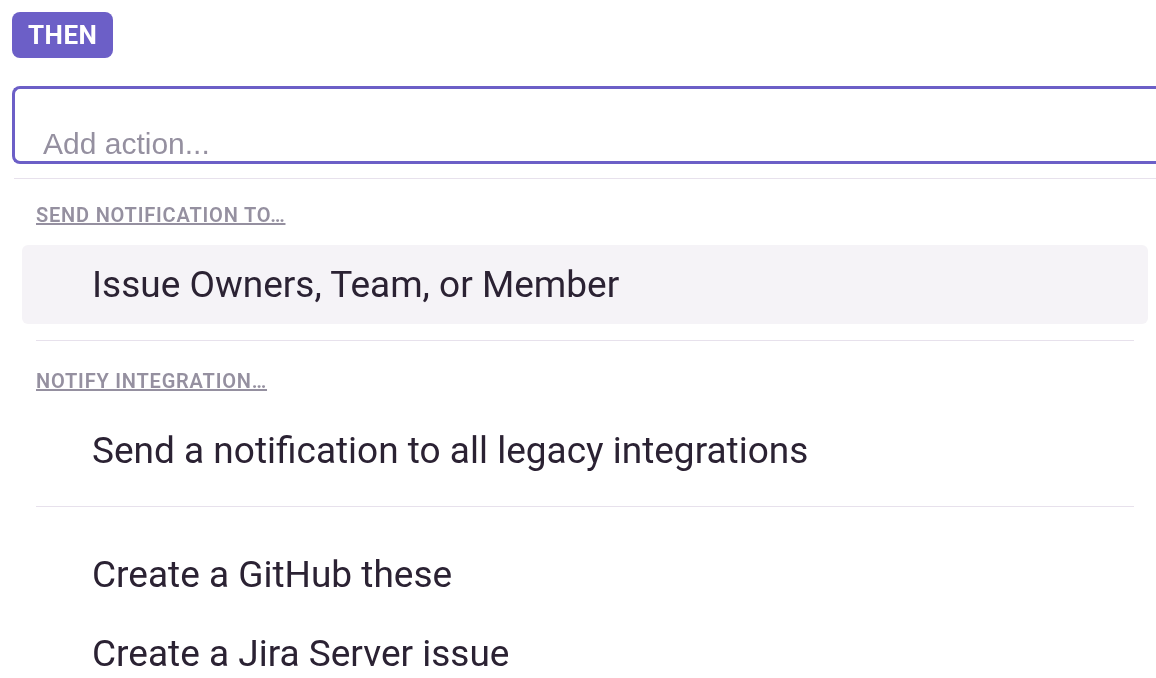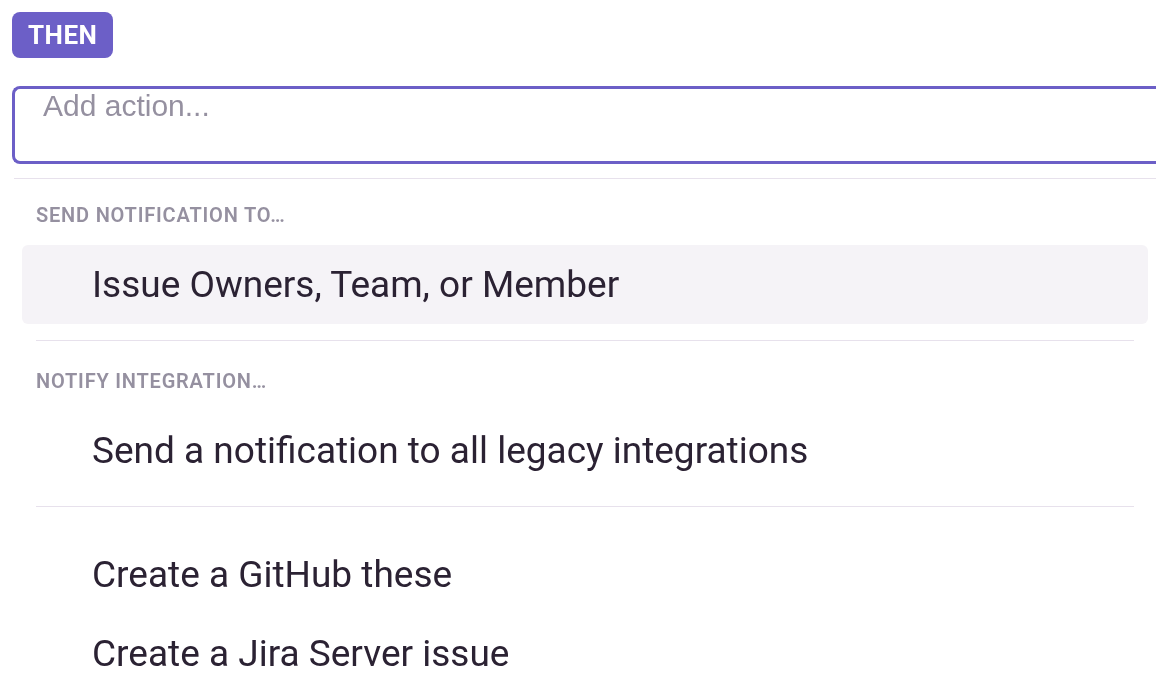--- a/index.html
+++ b/index.html
@@ -40,21 +40,21 @@
       font-weight: 400;
     }
     .input-wrapper {
       border: 3px solid #6C5FC7;
       border-radius: 8px 0 0 8px;
       border-right: none;
       padding: 0;
       margin-left: 0;
       height: 78px;
       display: flex;
-      align-items: flex-start;
+      align-items: flex-end;
     }
     .action-input {
       width: 100%;
       border: none;
       outline: none;
       font-size: 30px;
       color: #2B2233;
       padding: 0 28px;
       background: transparent;
     }
@@ -69,20 +69,21 @@
       padding-top: 24px;
     }
     .section-label {
       font-size: 20px;
       font-weight: 600;
       color: #9590A0;
       letter-spacing: 0.8px;
       text-transform: uppercase;
       padding: 0 0 0 22px;
       margin-bottom: 18px;
+      text-decoration: underline;
     }
     .option-container {
       padding: 0 8px 0 8px;
     }
     .option {
       font-size: 37px;
       color: #2B2233;
       padding: 18px 70px;
       border-radius: 6px;
       cursor: pointer;

